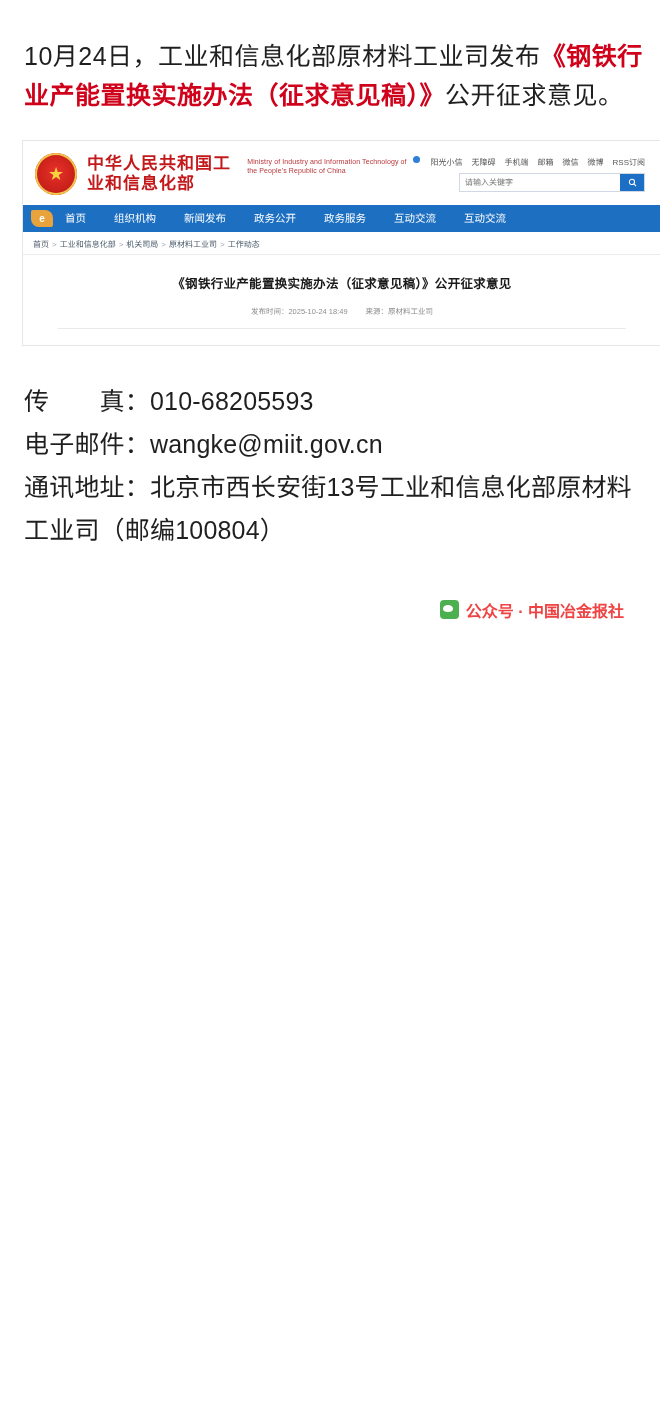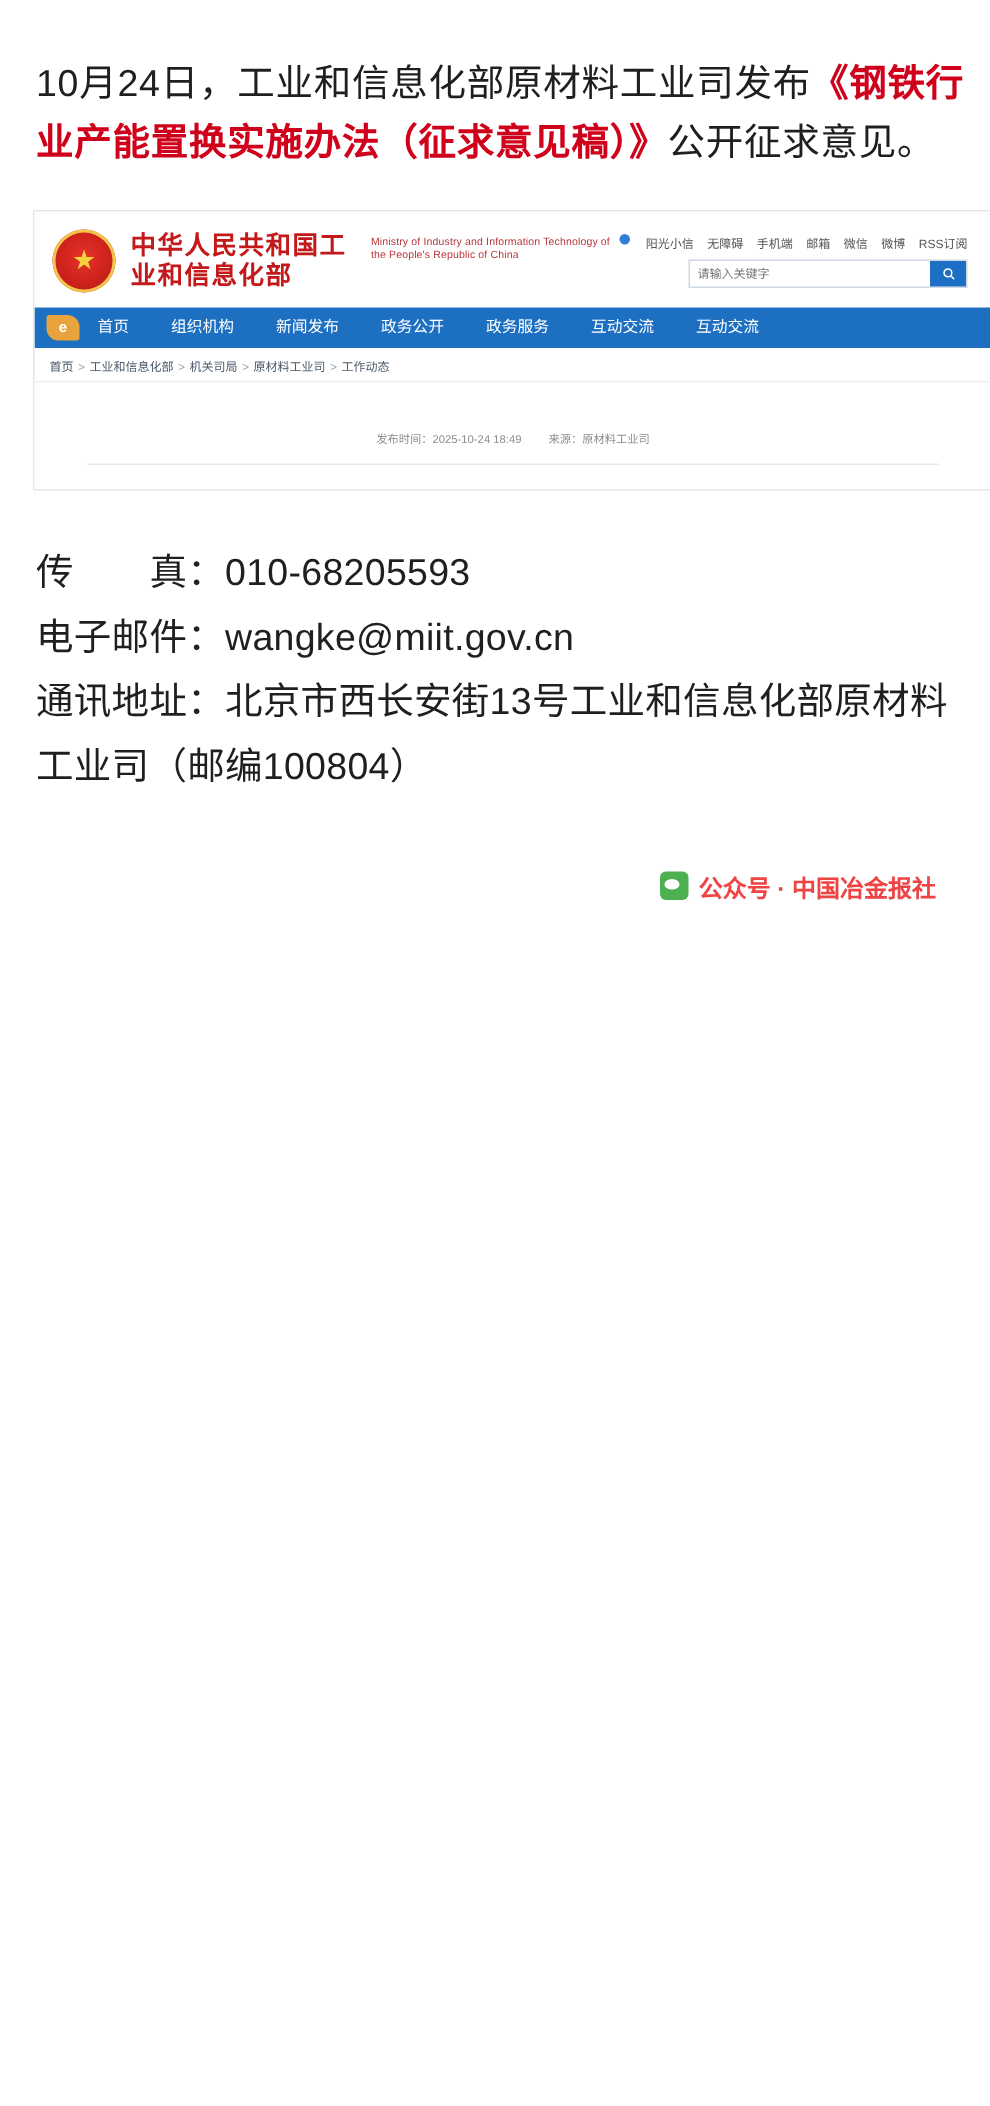--- a/index.html
+++ b/index.html
@@ -320,20 +320,21 @@
       <div class="nav-item">政务服务</div>
       <div class="nav-item">互动交流</div>
       <div class="nav-item">互动交流</div>
     </div>
 
     <div class="crumb">
       <span>首页</span><span class="sep">&gt;</span><span>工业和信息化部</span><span class="sep">&gt;</span><span>机关司局</span><span class="sep">&gt;</span><span>原材料工业司</span><span class="sep">&gt;</span><span>工作动态</span>
     </div>
 
     <div class="article">
+      <div class="art-title">《钢铁行业产能置换实施办法（征求意见稿）》公开征求意见</div>
       <div class="art-meta">
         <span>发布时间：2025-10-24 18:49</span>
         <span>来源：原材料工业司</span>
       </div>
       <div class="art-rule"></div>
     </div>
 
   </div>
 
 

